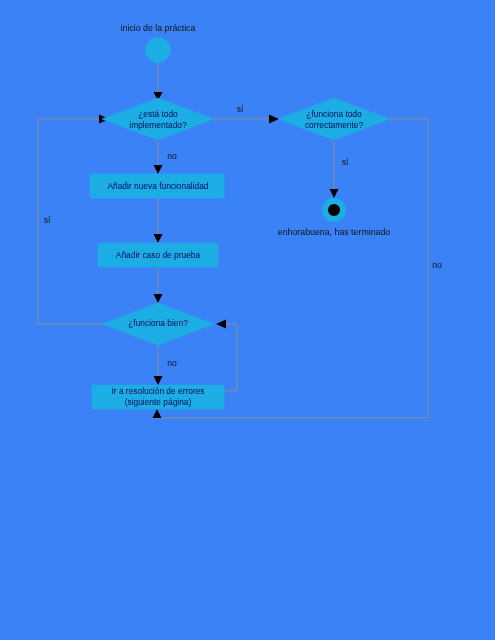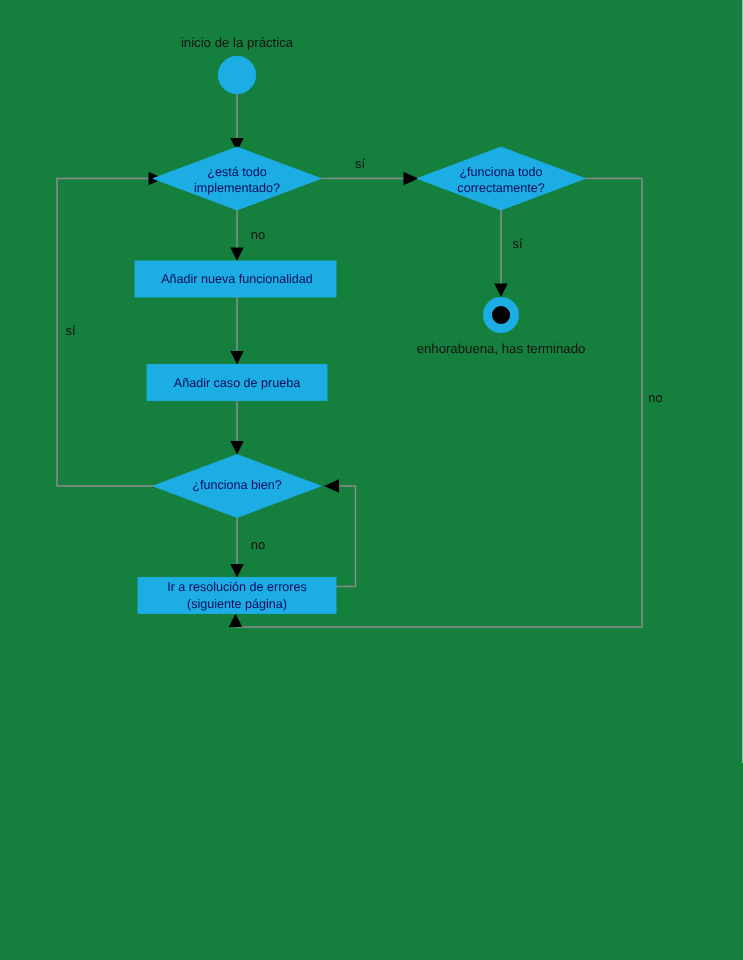--- a/index.html
+++ b/index.html
@@ -7,21 +7,21 @@
     padding: 0;
     background: #ffffff;
   }
   body {
     font-family: "Liberation Sans", sans-serif;
   }
   #page {
     position: relative;
     width: 495px;
     height: 640px;
-    background: #15803d;
+    background: #3b82f6;
     overflow: hidden;
   }
   #flow-svg {
     position: absolute;
     left: 0;
     top: 0;
     width: 495px;
     height: 640px;
     display: block;
   }

